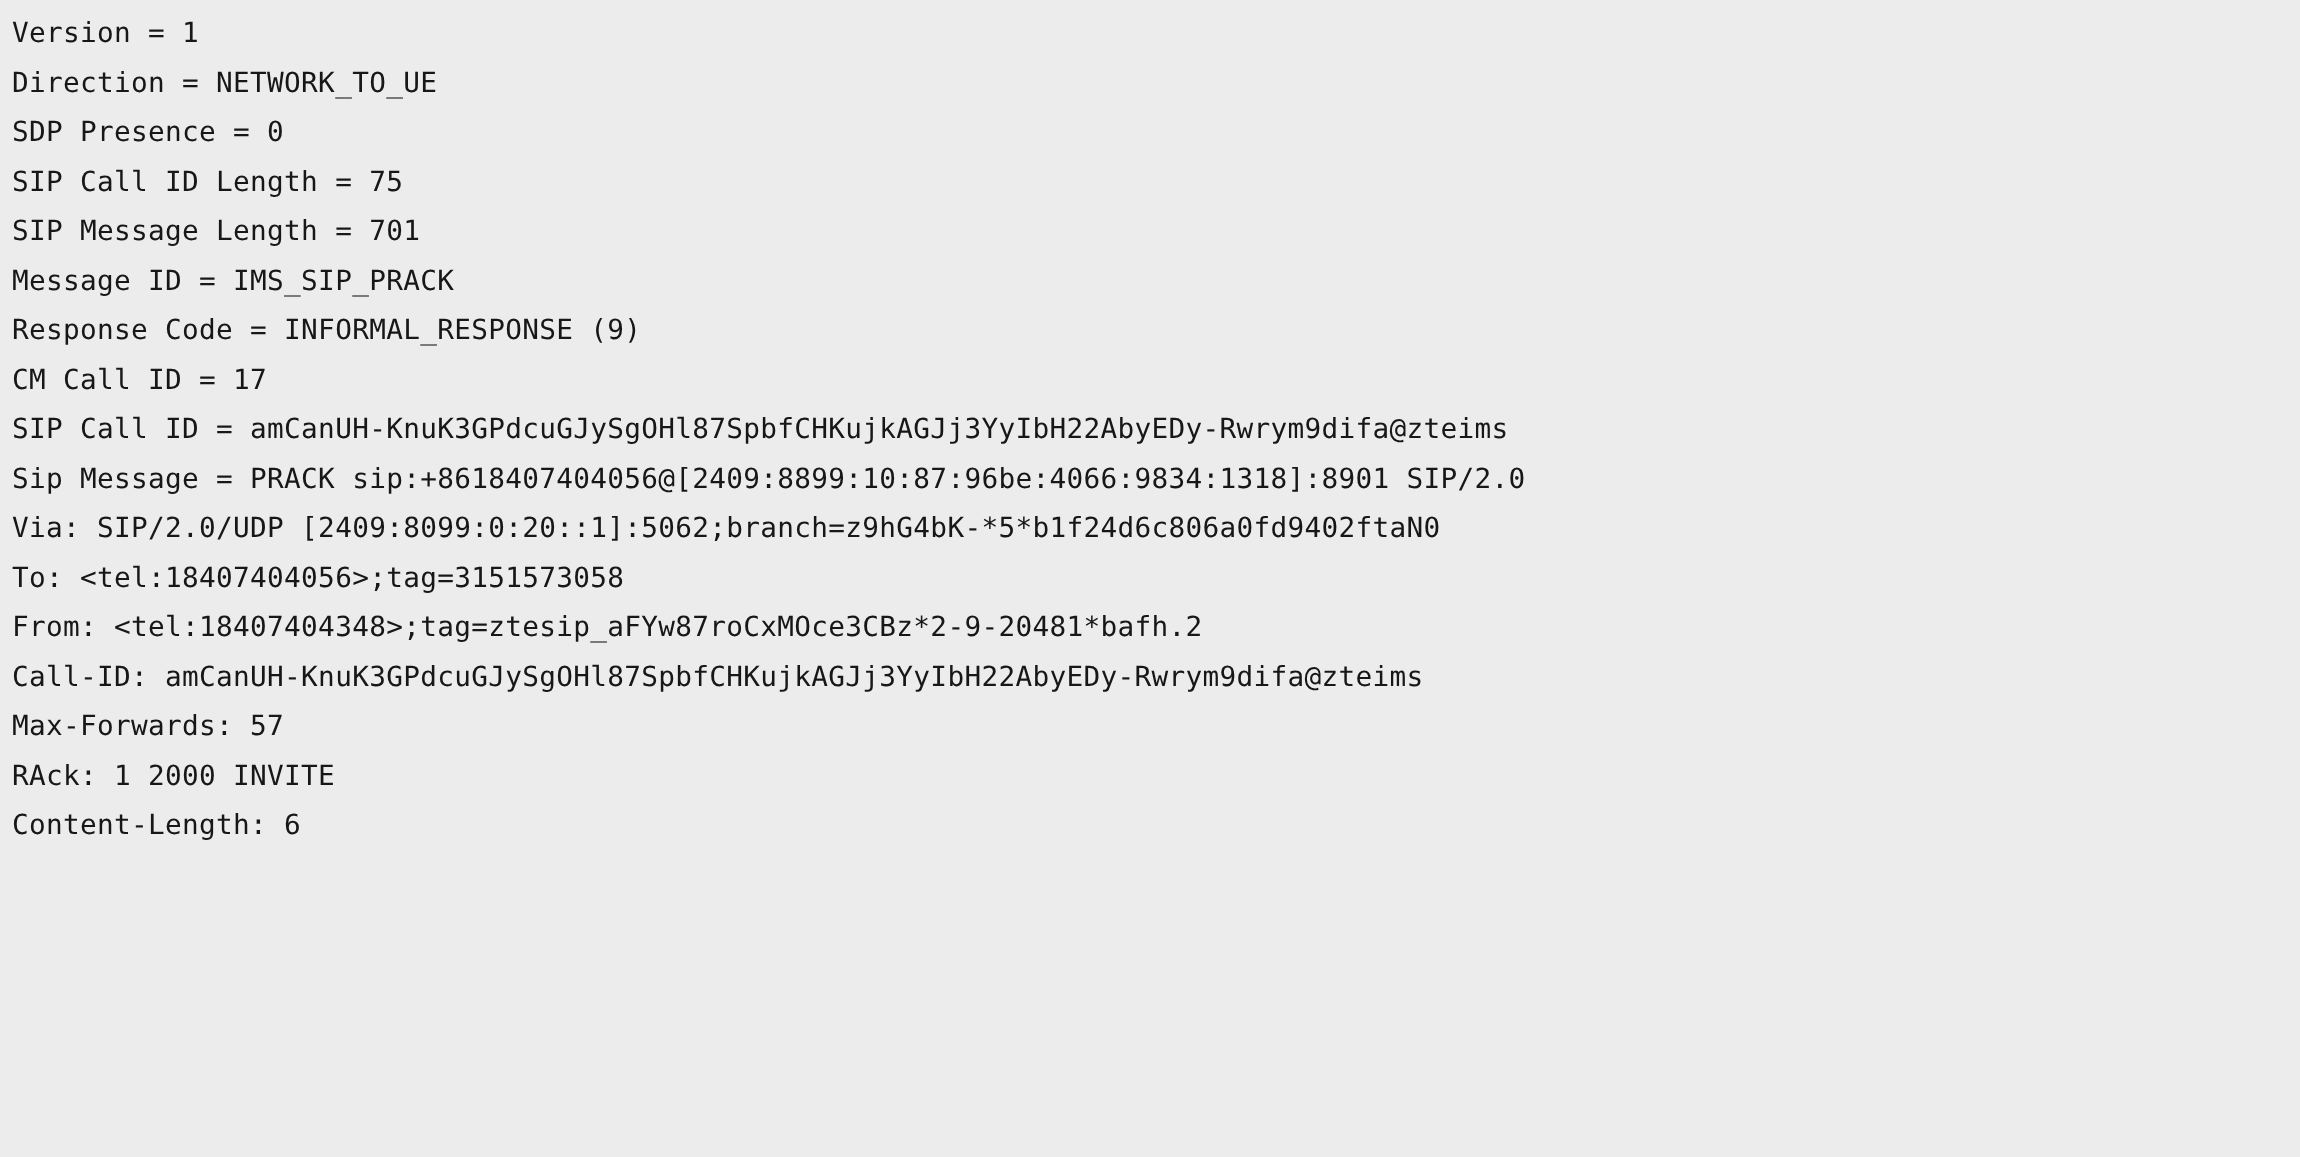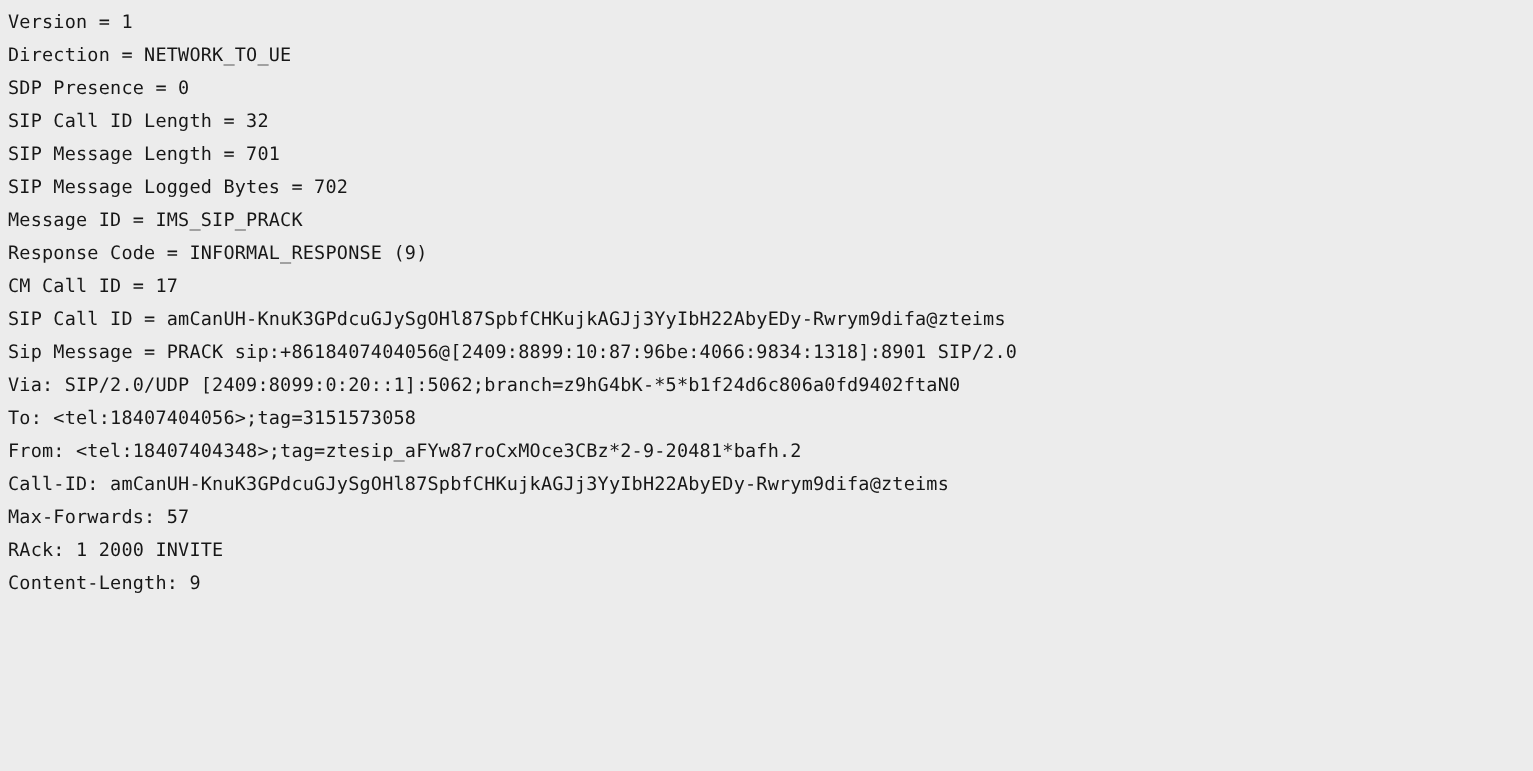--- a/index.html
+++ b/index.html
@@ -46,28 +46,27 @@
     text-overflow: clip;
   }
 </style>
 </head>
 <body>
 
 <div id="log-viewer" style="background: rgb(236, 236, 236); color: rgb(23, 23, 23);">
     <div class="log-line clipped">Version = 1</div>
     <div class="log-line clipped">Direction = NETWORK_TO_UE</div>
     <div class="log-line clipped">SDP Presence = 0</div>
-    <div class="log-line clipped">SIP Call ID Length = 32</div>
+    <div class="log-line clipped">SIP Call ID Length = 75</div>
     <div class="log-line clipped">SIP Message Length = 701</div>
-    <div class="log-line clipped">SIP Message Logged Bytes = 702</div>
     <div class="log-line clipped">Message ID = IMS_SIP_PRACK</div>
     <div class="log-line clipped">Response Code = INFORMAL_RESPONSE (9)</div>
     <div class="log-line clipped">CM Call ID = 17</div>
     <div class="log-line clipped">SIP Call ID = amCanUH-KnuK3GPdcuGJySgOHl87SpbfCHKujkAGJj3YyIbH22AbyEDy-Rwrym9difa@zteims</div>
     <div class="log-line clipped">Sip Message = PRACK sip:+8618407404056@[2409:8899:10:87:96be:4066:9834:1318]:8901 SIP/2.0</div>
     <div class="log-line clipped">Via: SIP/2.0/UDP [2409:8099:0:20::1]:5062;branch=z9hG4bK-*5*b1f24d6c806a0fd9402ftaN0</div>
     <div class="log-line clipped">To: &lt;tel:18407404056&gt;;tag=3151573058</div>
     <div class="log-line clipped">From: &lt;tel:18407404348&gt;;tag=ztesip_aFYw87roCxMOce3CBz*2-9-20481*bafh.2</div>
     <div class="log-line clipped">Call-ID: amCanUH-KnuK3GPdcuGJySgOHl87SpbfCHKujkAGJj3YyIbH22AbyEDy-Rwrym9difa@zteims</div>
     <div class="log-line clipped">Max-Forwards: 57</div>
     <div class="log-line clipped">RAck: 1 2000 INVITE</div>
-    <div class="log-line clipped">Content-Length: 9</div>
+    <div class="log-line clipped">Content-Length: 6</div>
   </div>
 
 </body></html>

